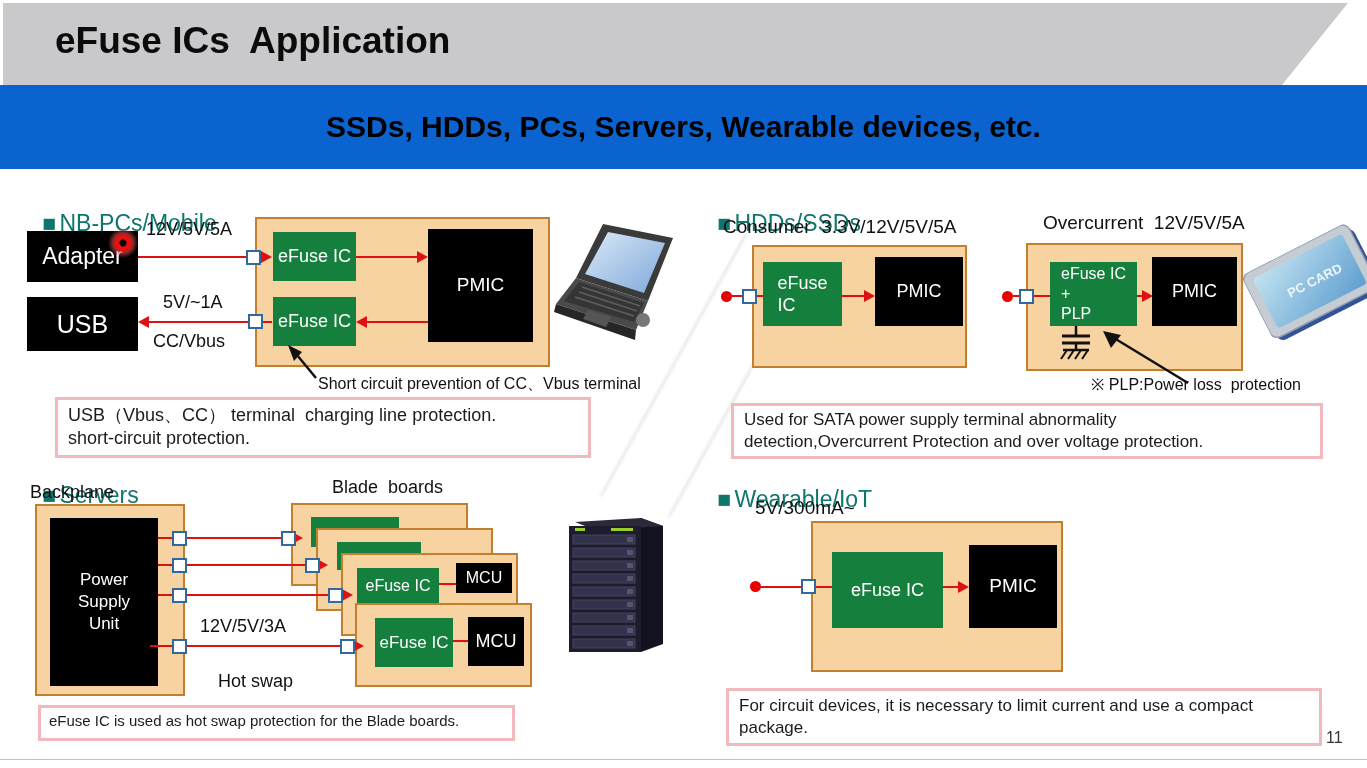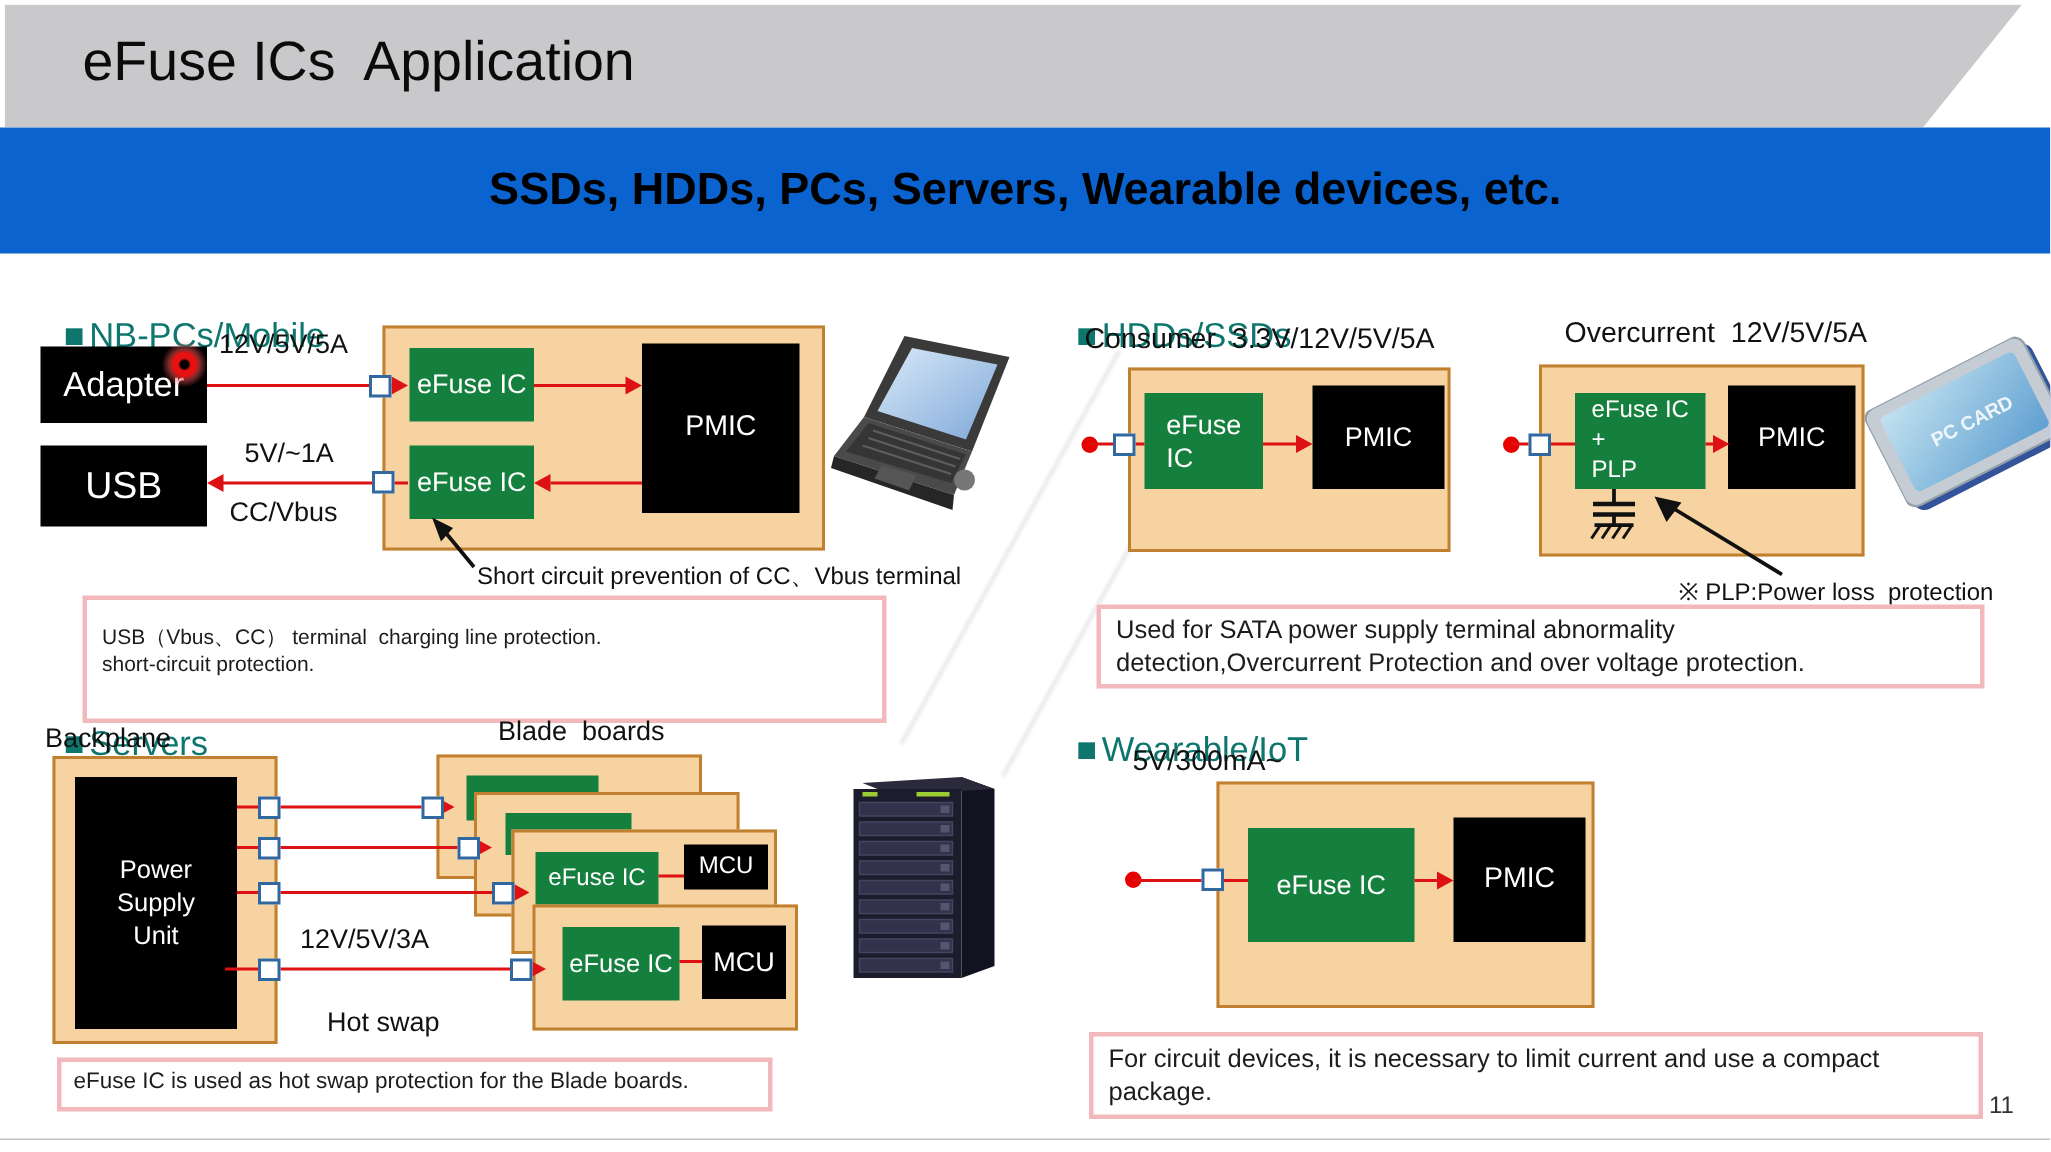--- a/index.html
+++ b/index.html
@@ -2,21 +2,21 @@
 <html><head>
 <meta charset="utf-8">
 <style>
   html,body{margin:0;padding:0;background:#fff;}
   .slide{position:relative;width:1367px;height:768px;background:#ffffff;overflow:hidden;
          font-family:"Liberation Sans",sans-serif;color:#111;}
   .abs{position:absolute;}
   
   .hdr-band{left:3px;top:3px;width:1361px;height:82px;background:#c9c9cc;
             clip-path:polygon(0 0,1345px 0,1279px 82px,0 82px);}
-  .title{left:55px;top:20px;font-size:37px;font-weight:normal;white-space:pre;color:#0b0b0b;}
+  .title{left:55px;top:20px;font-size:37px;font-weight:bold;white-space:pre;color:#0b0b0b;}
   .banner{left:0;top:85px;width:1367px;height:84px;background:#0b63cf;
           display:flex;align-items:center;justify-content:center;}
   .banner span{color:#000000;font-size:30px;font-weight:bold;white-space:pre;}
   
   .sec-hdr{font-size:23px;white-space:pre;color:#0f766e;}
   .sec-hdr .sq{margin-right:3px;}
   .panel{background:#f8d3a2;border:2px solid #c08030;}
   .chip{background:#15803d;color:#fff;display:flex;align-items:center;justify-content:center;
         white-space:pre-line;line-height:1.25;}
   .blk{background:#000;color:#fff;display:flex;align-items:center;justify-content:center;
@@ -99,21 +99,21 @@
     <g stroke="#5e5e5e" stroke-width="1.5">
       <line x1="34" y1="71" x2="92" y2="90"></line>
         <line x1="31" y1="76" x2="89" y2="95"></line>
       <line x1="27" y1="81" x2="86" y2="100"></line>
     </g>
     <polygon points="8,88 88,114 87,124 6,96" fill="#262626"></polygon>
     <polygon points="40,94 63,101 58,111 35,103" fill="#555"></polygon>
     <circle cx="95" cy="104" r="7" fill="#777"></circle>
   </svg>
 
-  <div class="abs note" style="left:55px;top:397px;width:510px;height:47px;font-size:14px;padding:16px 10px;">USB（Vbus、CC） terminal  charging line protection.
+  <div class="abs note" style="left:55px;top:397px;width:510px;height:47px;font-size:18px;padding:4px 10px;">USB（Vbus、CC） terminal  charging line protection.
 short-circuit protection.</div>
 
   <div class="abs sec-hdr" style="left:692px;top:183px;">
     <span class="sq">■</span><span>HDDs/SSDs</span>
   </div>
 
   <div class="abs lbl" style="left:723px;top:216px;font-size:19px;">Consumer  3.3V/12V/5V/5A</div>
   <div class="abs panel" style="left:752px;top:245px;width:211px;height:119px;"></div>
   <div class="abs chip" style="left:763px;top:262px;width:79px;height:64px;font-size:18px;">eFuse
 IC</div>
@@ -147,21 +147,21 @@
         <line x1="17" y1="24" x2="11" y2="33"></line>
       <line x1="24" y1="24" x2="18" y2="33"></line>
         <line x1="31" y1="24" x2="25" y2="33"></line>
     </g>
   </svg>
 
   <svg class="abs" style="left:1098px;top:328px;" width="94" height="58" viewBox="0 0 94 58">
     <line x1="90" y1="55" x2="16" y2="10" stroke="#111" stroke-width="2.5"></line>
     <polygon points="5,3 23,7 13,20" fill="#111"></polygon>
   </svg>
-  <div class="abs lbl" style="left:1091px;top:383px;font-size:16px;margin-left:28px;">※ PLP:Power loss  protection</div>
+  <div class="abs lbl" style="left:1091px;top:373px;font-size:16px;">※ PLP:Power loss  protection</div>
 
   <svg class="abs" style="left:1252px;top:244px;transform:rotate(-27deg);" width="122" height="78" viewBox="0 0 122 78">
     <defs>
       <linearGradient id="card" x1="0" y1="0" x2="1" y2="1">
         <stop offset="0" stop-color="#c2e2f0"></stop>
           <stop offset="1" stop-color="#5f9fd0"></stop>
       </linearGradient>
     </defs>
     <rect x="4" y="6" width="117" height="71" rx="8" fill="#33549a"></rect>
     <rect x="0" y="0" width="118" height="72" rx="8" fill="#c5ccd4" stroke="#93a0ac" stroke-width="1.5"></rect>

